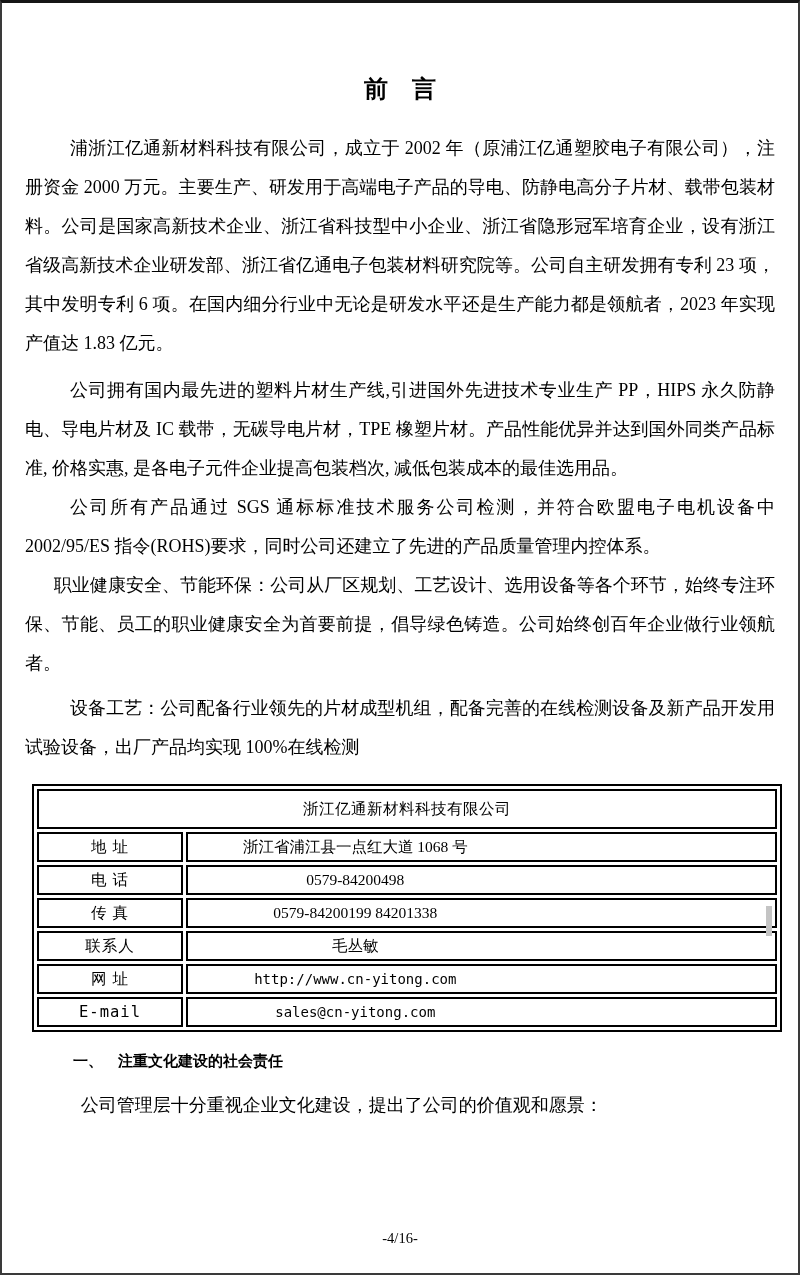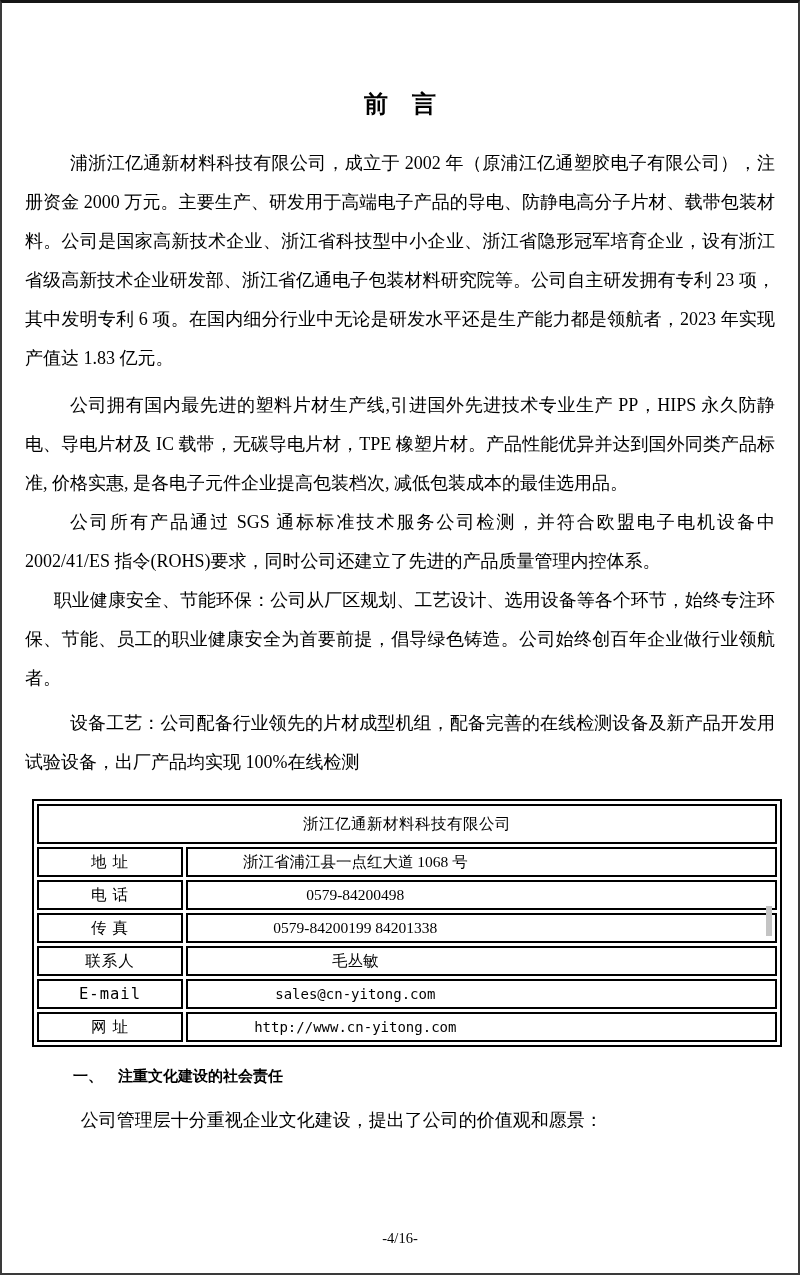--- a/index.html
+++ b/index.html
@@ -4,21 +4,21 @@
 <style>
   html,body{margin:0;padding:0;background:#ffffff;}
   .page{
     position:relative;
     width:800px;height:1275px;
     box-sizing:border-box;
     background:#ffffff;
     color:#000000;
     border:2px solid #3a3a3a;
     border-top:3px solid #151515;
-    padding:15px 23px;
+    padding:0 23px;
     font-family:"Liberation Serif","DejaVu Serif",serif;
     overflow:hidden;
   }
   .doc-title{
     margin:70px 0 0 0;
     text-align:center;
     font-size:24px;
     font-weight:bold;
     line-height:32px;
     white-space:pre;
@@ -97,21 +97,21 @@
 </style>
 </head>
 <body>
 
 <div class="page">
 
   <h1 class="doc-title">前　言</h1>
 
   <p class="body-p indent-lg mt24">浦浙江亿通新材料科技有限公司，成立于 2002 年（原浦江亿通塑胶电子有限公司），注册资金 2000 万元。主要生产、研发用于高端电子产品的导电、防静电高分子片材、载带包装材料。公司是国家高新技术企业、浙江省科技型中小企业、浙江省隐形冠军培育企业，设有浙江省级高新技术企业研发部、浙江省亿通电子包装材料研究院等。公司自主研发拥有专利 23 项，其中发明专利 6 项。在国内细分行业中无论是研发水平还是生产能力都是领航者，2023 年实现产值达 1.83 亿元。</p>
   <p class="body-p indent-lg mt8">公司拥有国内最先进的塑料片材生产线,引进国外先进技术专业生产 PP，HIPS 永久防静电、导电片材及 IC 载带，无碳导电片材，TPE 橡塑片材。产品性能优异并达到国外同类产品标准, 价格实惠, 是各电子元件企业提高包装档次, 减低包装成本的最佳选用品。</p>
-  <p class="body-p indent-lg">公司所有产品通过 SGS 通标标准技术服务公司检测，并符合欧盟电子电机设备中 2002/41/ES 指令(ROHS)要求，同时公司还建立了先进的产品质量管理内控体系。</p>
+  <p class="body-p indent-lg">公司所有产品通过 SGS 通标标准技术服务公司检测，并符合欧盟电子电机设备中 2002/95/ES 指令(ROHS)要求，同时公司还建立了先进的产品质量管理内控体系。</p>
   <p class="body-p indent-sm">职业健康安全、节能环保：公司从厂区规划、工艺设计、选用设备等各个环节，始终专注环保、节能、员工的职业健康安全为首要前提，倡导绿色铸造。公司始终创百年企业做行业领航者。</p>
   <p class="body-p indent-lg mt6">设备工艺：公司配备行业领先的片材成型机组，配备完善的在线检测设备及新产品开发用试验设备，出厂产品均实现 100%在线检测</p>
 
   <table class="contact">
     <tbody>
       <tr>
         <td class="company-cell" colspan="2">浙江亿通新材料科技有限公司</td>
       </tr>
       <tr>
         <td class="label-cell">地 址</td>
@@ -131,29 +131,29 @@
           <div class="val-box">0579-84200199 84201338</div>
         </td>
       </tr>
       <tr>
         <td class="label-cell">联系人</td>
         <td class="value-cell">
           <div class="val-box">毛丛敏</div>
         </td>
       </tr>
       <tr>
+        <td class="label-cell">网 址</td>
+        <td class="value-cell">
+          <div class="val-box mono">http://www.cn-yitong.com</div>
+        </td>
+      </tr>
+      <tr>
         <td class="label-cell mono">E-mail</td>
         <td class="value-cell">
           <div class="val-box mono">sales@cn-yitong.com</div>
-        </td>
-      </tr>
-      <tr>
-        <td class="label-cell">网 址</td>
-        <td class="value-cell">
-          <div class="val-box mono">http://www.cn-yitong.com</div>
         </td>
       </tr>
     </tbody>
   </table>
 
   <h2 class="sec-heading">一、　注重文化建设的社会责任</h2>
   <p class="body-p indent-xl sec-p">公司管理层十分重视企业文化建设，提出了公司的价值观和愿景：</p>
 
   <div class="scan-artifact"></div>
 

